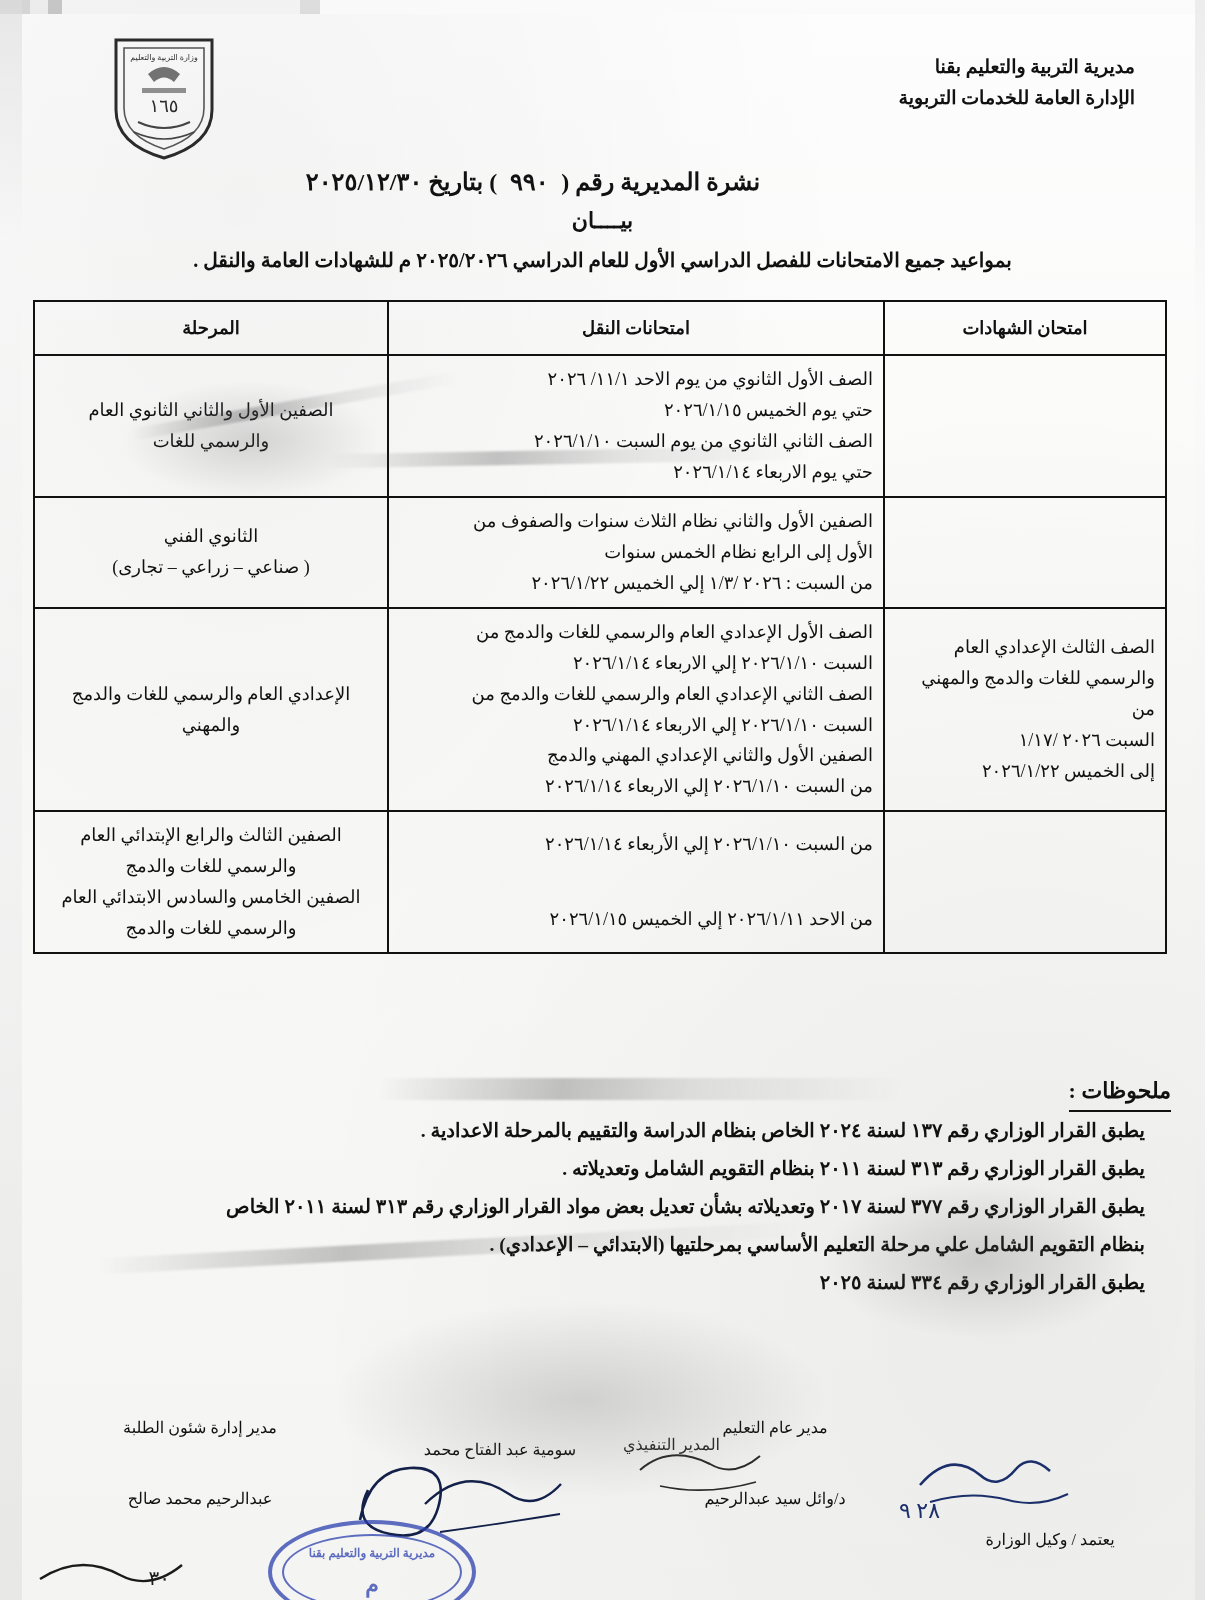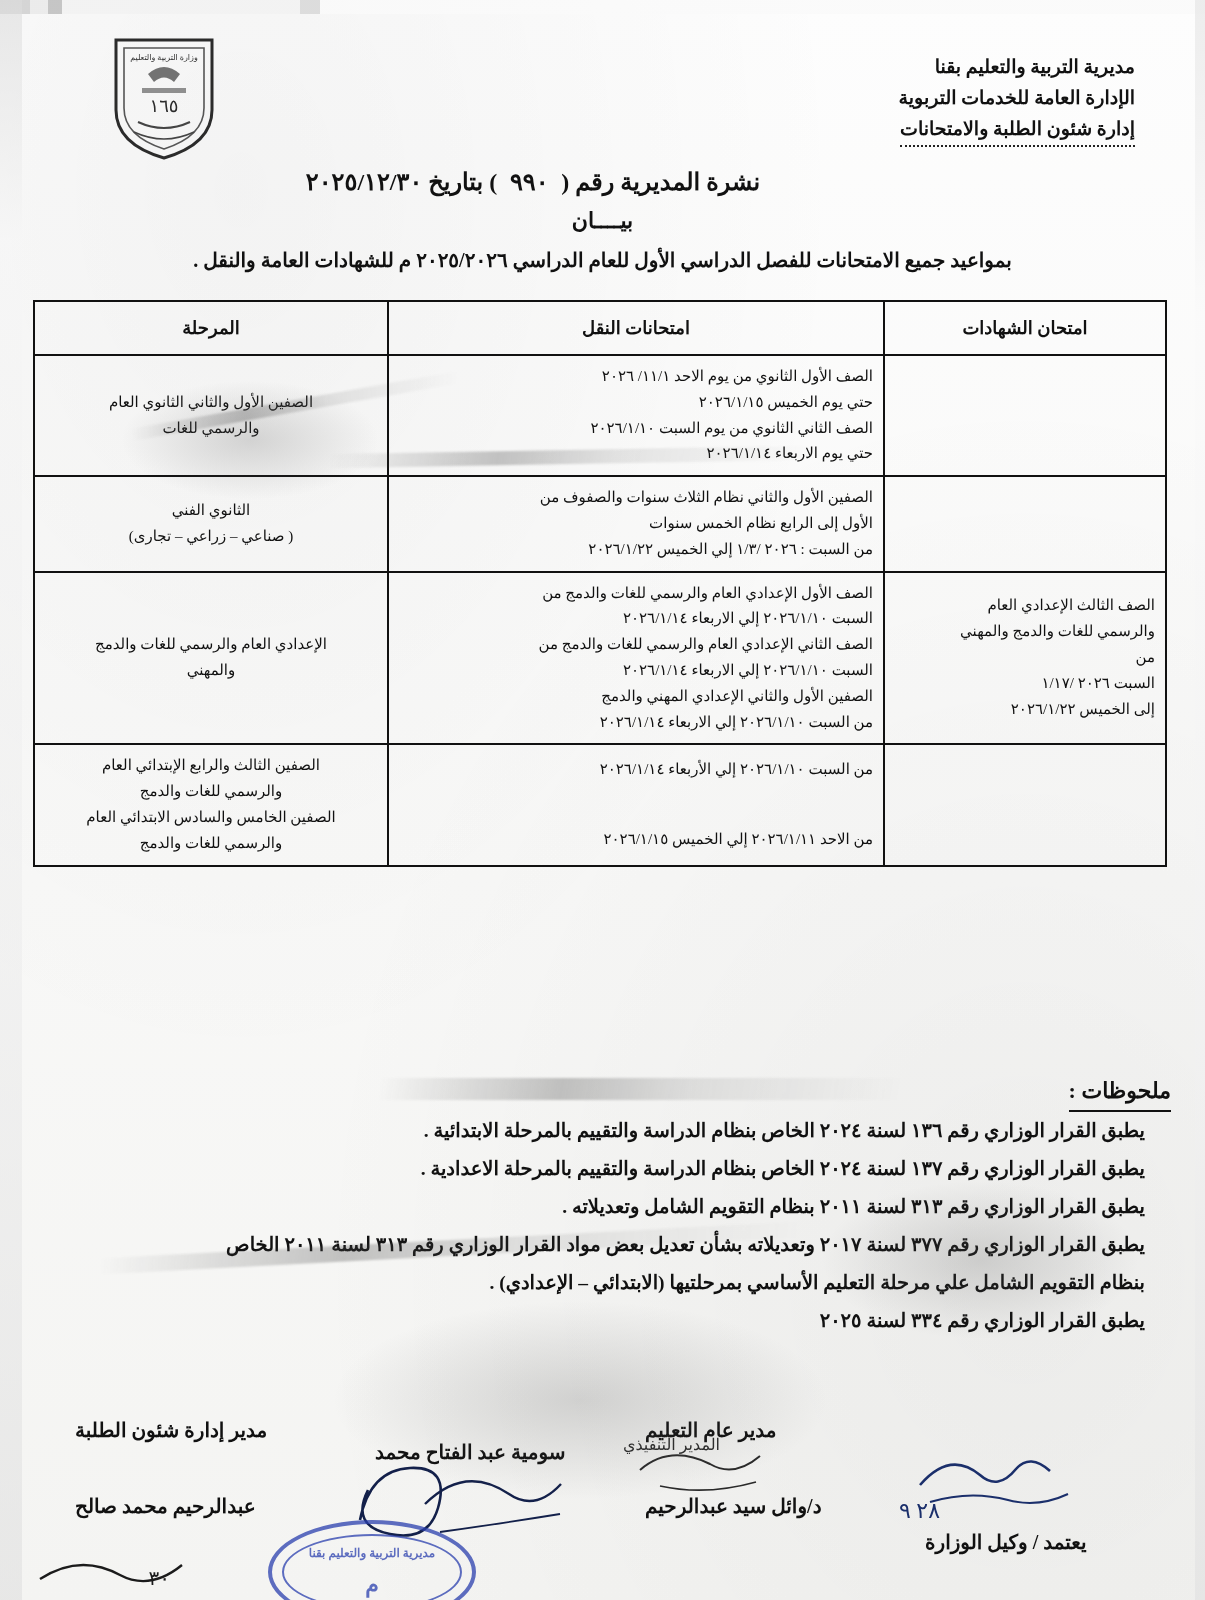--- a/index.html
+++ b/index.html
@@ -76,21 +76,21 @@
   table{
     position:absolute;top:300px;right:38px;
     width:1132px;
     border-collapse:collapse;
     table-layout:fixed;
   }
   th,td{
     border:2px solid #111;
     vertical-align:middle;
     padding:8px 10px;
-    font-size:15px;
+    font-size:18px;
     line-height:1.72;
   }
   thead th{
     font-weight:bold;font-size:18px;text-align:center;height:44px;padding:4px 8px;
   }
   col.c1{width:282px}
   col.c2{width:496px}
   col.c3{width:354px}
   td.stage{text-align:center;font-weight:normal}
   td.transfer{text-align:right}
@@ -106,21 +106,21 @@
     padding-bottom:6px;
   }
   .notes{
     position:absolute;top:1112px;right:60px;width:1100px;
     text-align:right;font-weight:bold;font-size:19.5px;line-height:1.95;
   }
   .notes div{white-space:nowrap;}
 
   
   .sig{
-    position:absolute;font-weight:bold;font-size:20px;text-align:left;
+    position:absolute;font-weight:normal;font-size:16px;text-align:center;
   }
   .sig .role{margin-bottom:52px;display:block}
   .sig .name{display:block}
 
   .sig-a{top:1418px;right:880px;width:250px}
   .sig-b{top:1440px;right:580px;width:250px}
   .sig-c{top:1418px;right:300px;width:260px}
   .sig-d{top:1530px;right:30px;width:250px}
 
   
@@ -171,21 +171,20 @@
     <path d="M38 56 h44 v5 h-44 z" fill="#3a3a3a" opacity=".55"></path>
     <text x="60" y="80" font-size="18" text-anchor="middle" fill="#2b2b2b" font-family="'Liberation Serif',serif">١٦٥</text>
     <path d="M34 90 q26 12 52 0" fill="none" stroke="#444" stroke-width="2"></path>
     <path d="M30 100 q30 14 60 0" fill="none" stroke="#444" stroke-width="1.4"></path>
   </svg>
 </div>
 
 <div class="org">
   <div>مديرية التربية والتعليم بقنا</div>
   <div>الإدارة العامة للخدمات التربوية</div>
-  <div><span class="underlined">إدارة شئون الطلبة والامتحانات</span></div>
 </div>
 
 <div class="bulletin">
   <span>نشرة المديرية رقم (</span><span class="num rtlnum">٩٩٠</span><span>) بتاريخ</span>
   <span class="rtlnum">٢٠٢٥/١٢/٣٠</span>
 </div>
 
 <div class="bayan">بيــــان</div>
 <div class="subtitle">بمواعيد جميع الامتحانات للفصل الدراسي الأول للعام الدراسي ٢٠٢٥/٢٠٢٦ م للشهادات العامة والنقل .</div>
 
@@ -260,21 +259,20 @@
         <div>والرسمي للغات والدمج</div>
         <div>الصفين الخامس والسادس الابتدائي العام</div>
         <div>والرسمي للغات والدمج</div>
       </td>
     </tr>
   </tbody>
 </table>
 
 <div class="notes-title">ملحوظات :</div>
 <div class="notes">
-  <div>يطبق القرار الوزاري رقم ١٣٦ لسنة ٢٠٢٤ الخاص بنظام الدراسة والتقييم بالمرحلة الابتدائية .</div>
   <div>يطبق القرار الوزاري رقم ١٣٧ لسنة ٢٠٢٤ الخاص بنظام الدراسة والتقييم بالمرحلة الاعدادية .</div>
   <div>يطبق القرار الوزاري رقم ٣١٣ لسنة ٢٠١١ بنظام التقويم الشامل وتعديلاته .</div>
   <div>يطبق القرار الوزاري رقم ٣٧٧ لسنة ٢٠١٧ وتعديلاته بشأن تعديل بعض مواد القرار الوزاري رقم ٣١٣ لسنة ٢٠١١ الخاص</div>
   <div>بنظام التقويم الشامل علي مرحلة التعليم الأساسي بمرحلتيها (الابتدائي – الإعدادي) .</div>
   <div>يطبق القرار الوزاري رقم ٣٣٤ لسنة ٢٠٢٥</div>
 </div>
 
 <div class="sig sig-a">
   <span class="role">مدير إدارة شئون الطلبة</span>
   <span class="name">عبدالرحيم محمد صالح</span>

